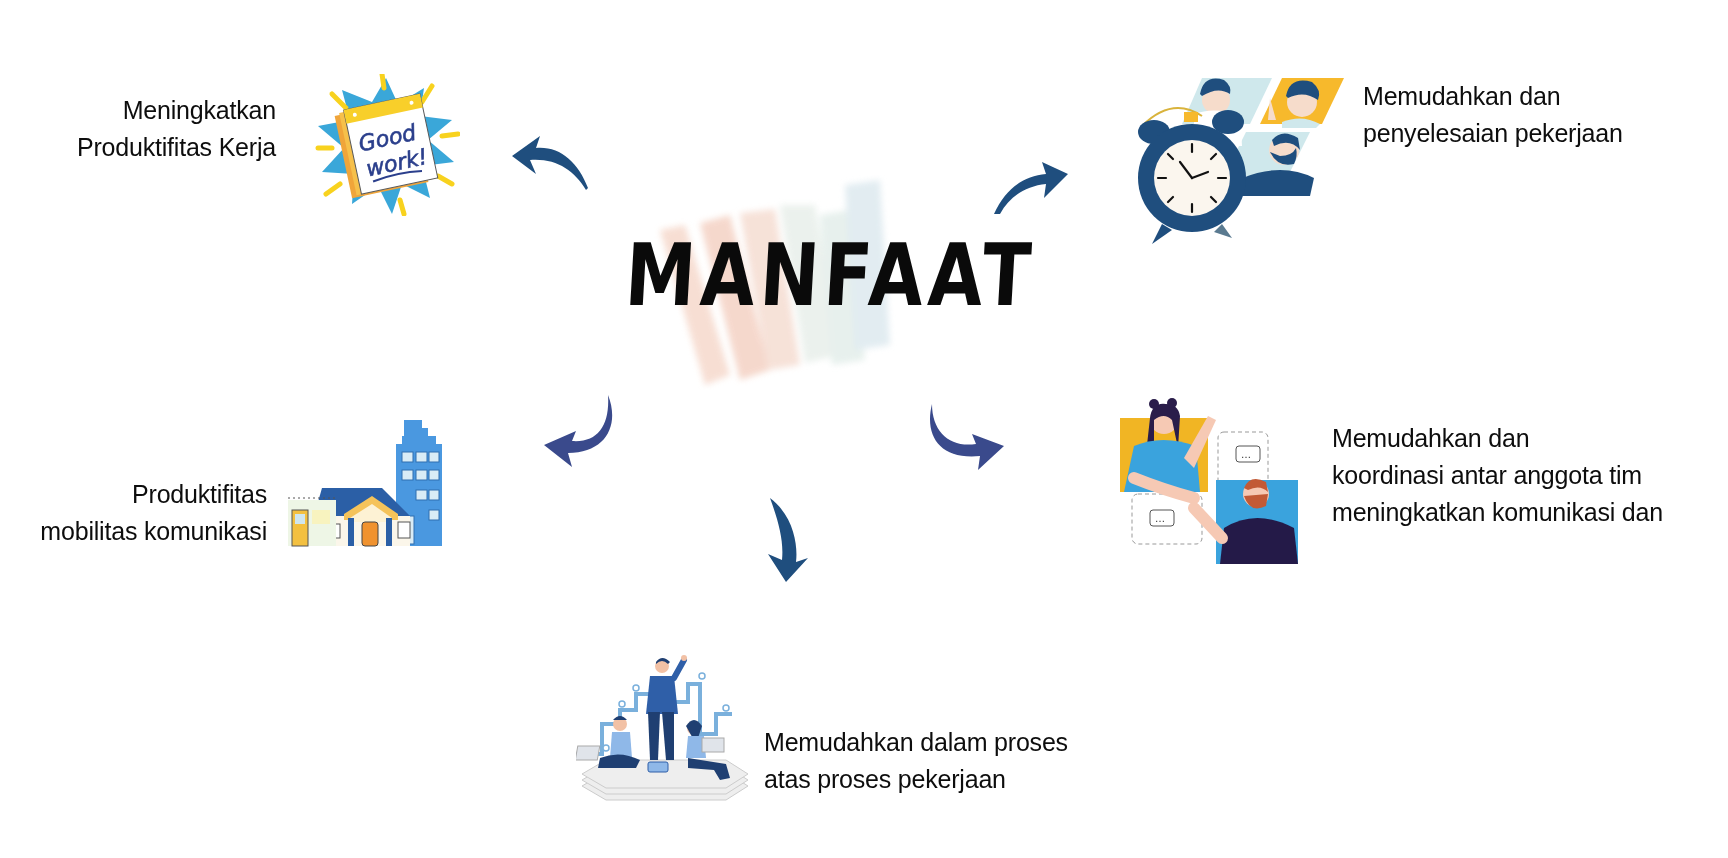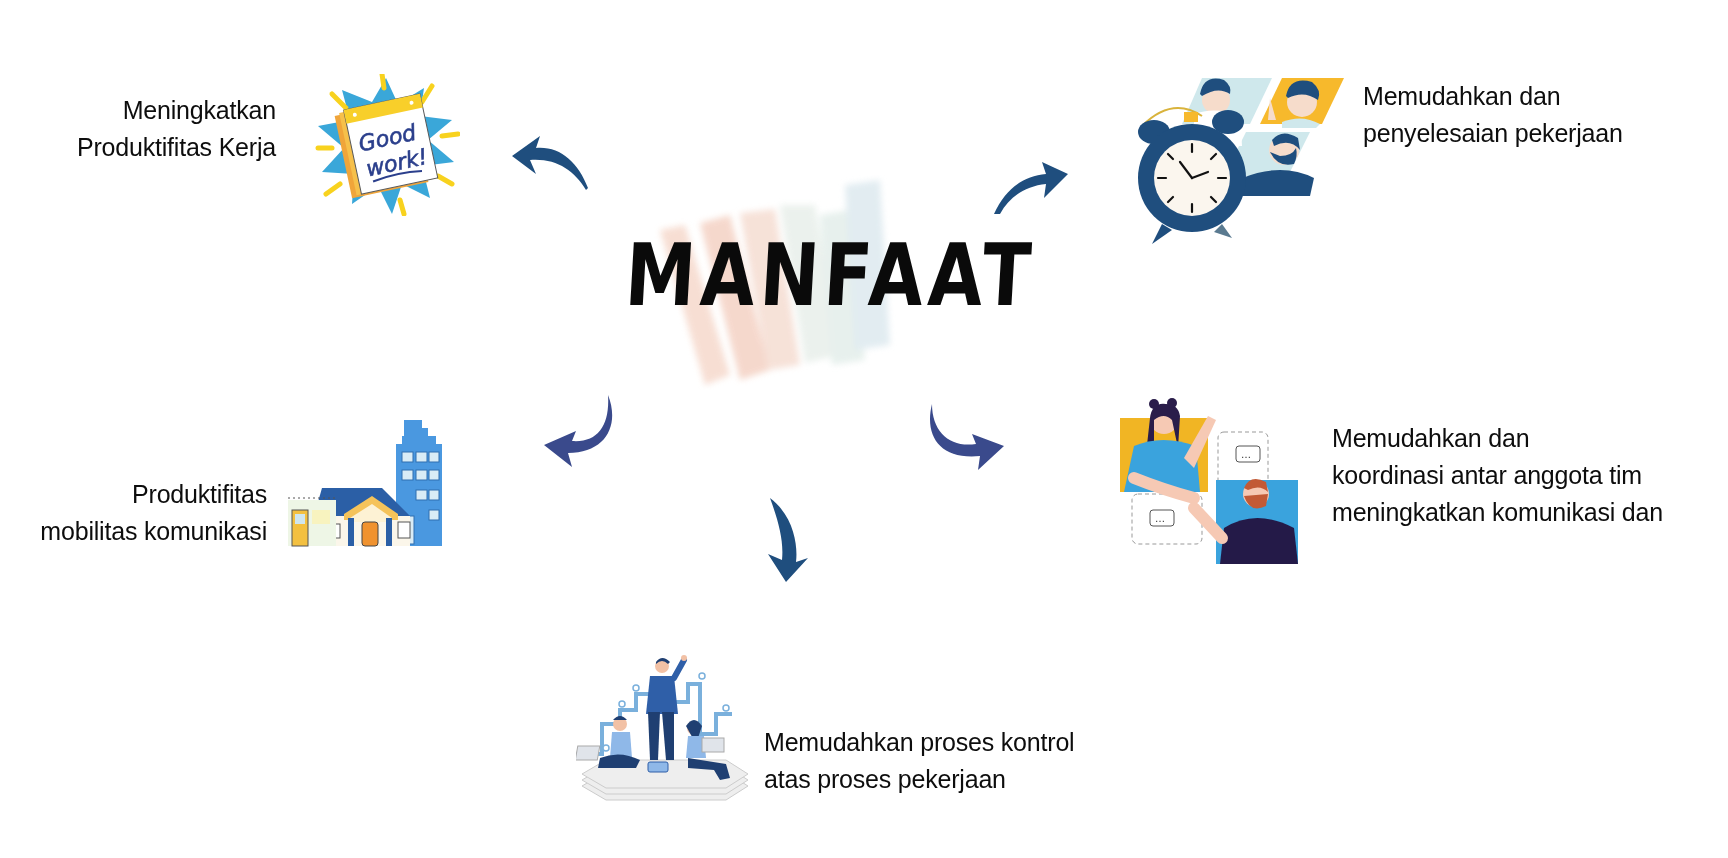--- a/index.html
+++ b/index.html
@@ -256,15 +256,15 @@
     <circle cx="118" cy="74" r="7" fill="#f2c1a5"></circle>
     <path d="M110 72 Q118 60 126 72 L120 90 Z" fill="#1f3f72"></path>
     <path d="M112 82 L128 82 L130 104 L110 104 Z" fill="#8fb8e8"></path>
     <path d="M112 104 L150 110 L154 124 L144 126 L138 116 L112 114 Z" fill="#1f3f72"></path>
     <rect x="126" y="84" width="22" height="14" fill="#e0e4ea" stroke="#aaa" stroke-width="1"></rect>
 
     <rect x="72" y="108" width="20" height="10" rx="2" fill="#8fb8e8" stroke="#2f5fa8" stroke-width="1"></rect>
   </svg>
 </div>
 <div class="label" style="left:764px; top:724px;">
-  <span>Memudahkan proses kontrol</span>
+  <span>Memudahkan dalam proses</span>
   <span>atas proses pekerjaan</span>
 </div>
 
 </body></html>

